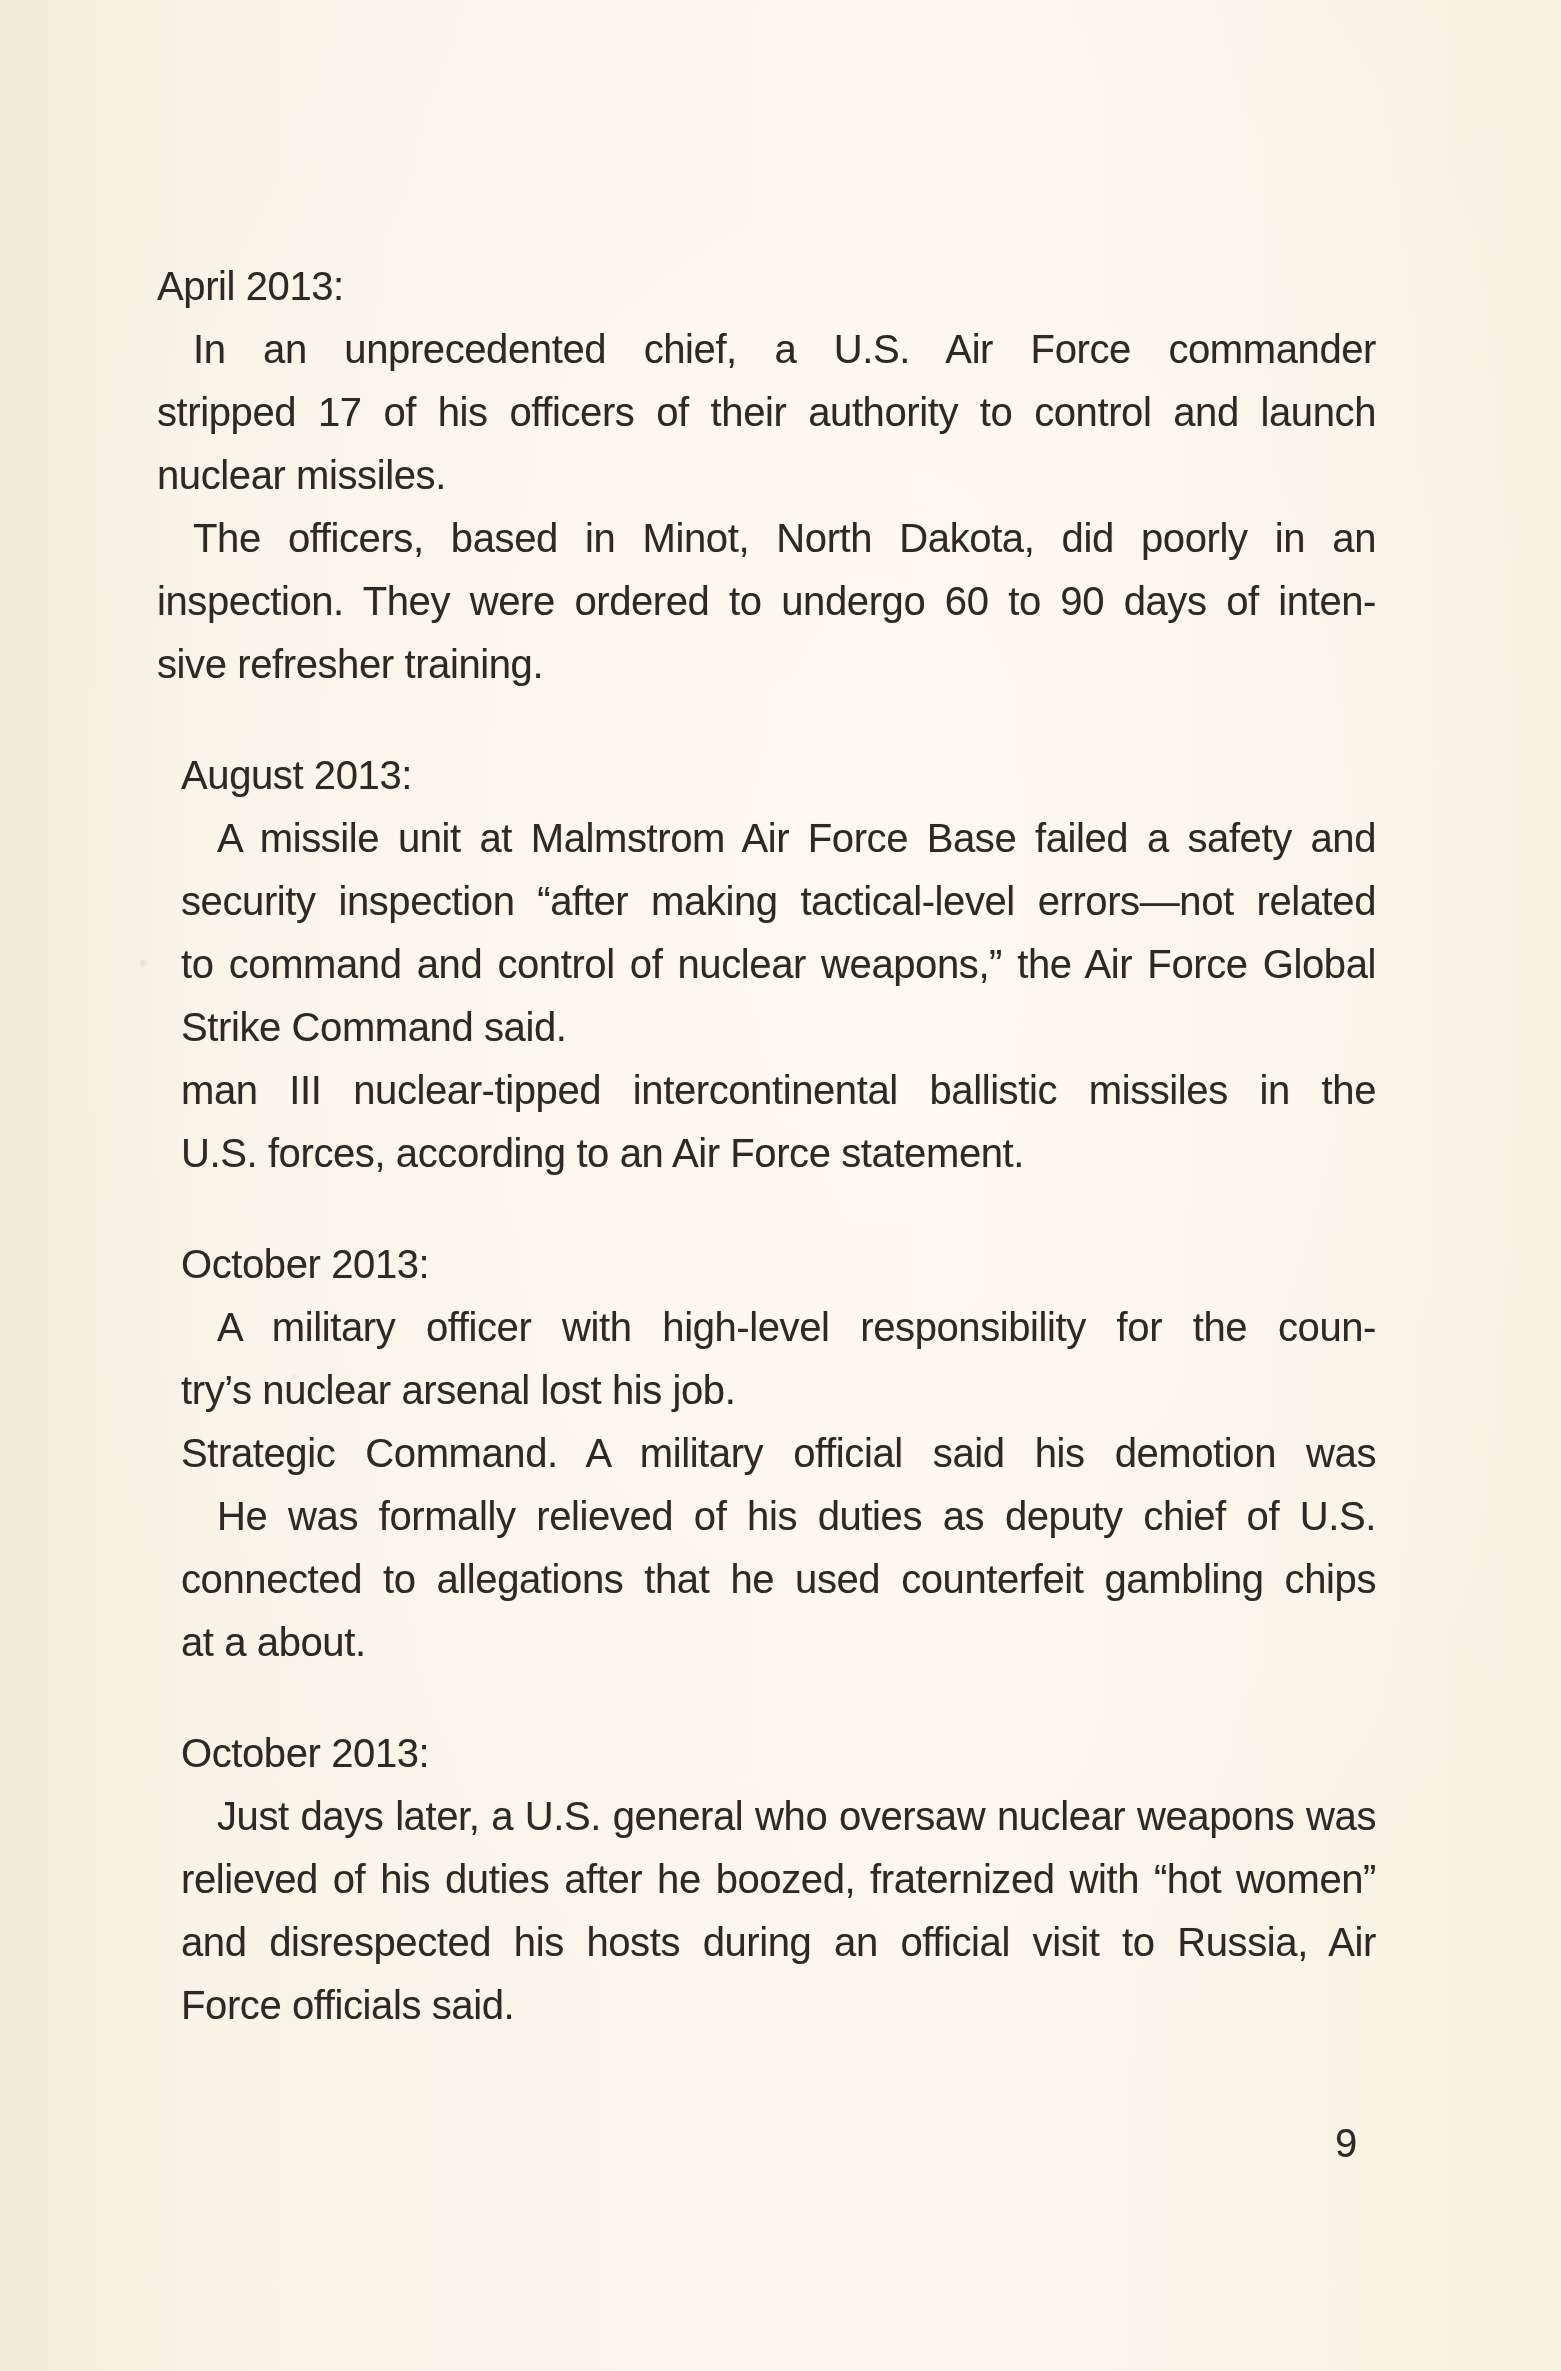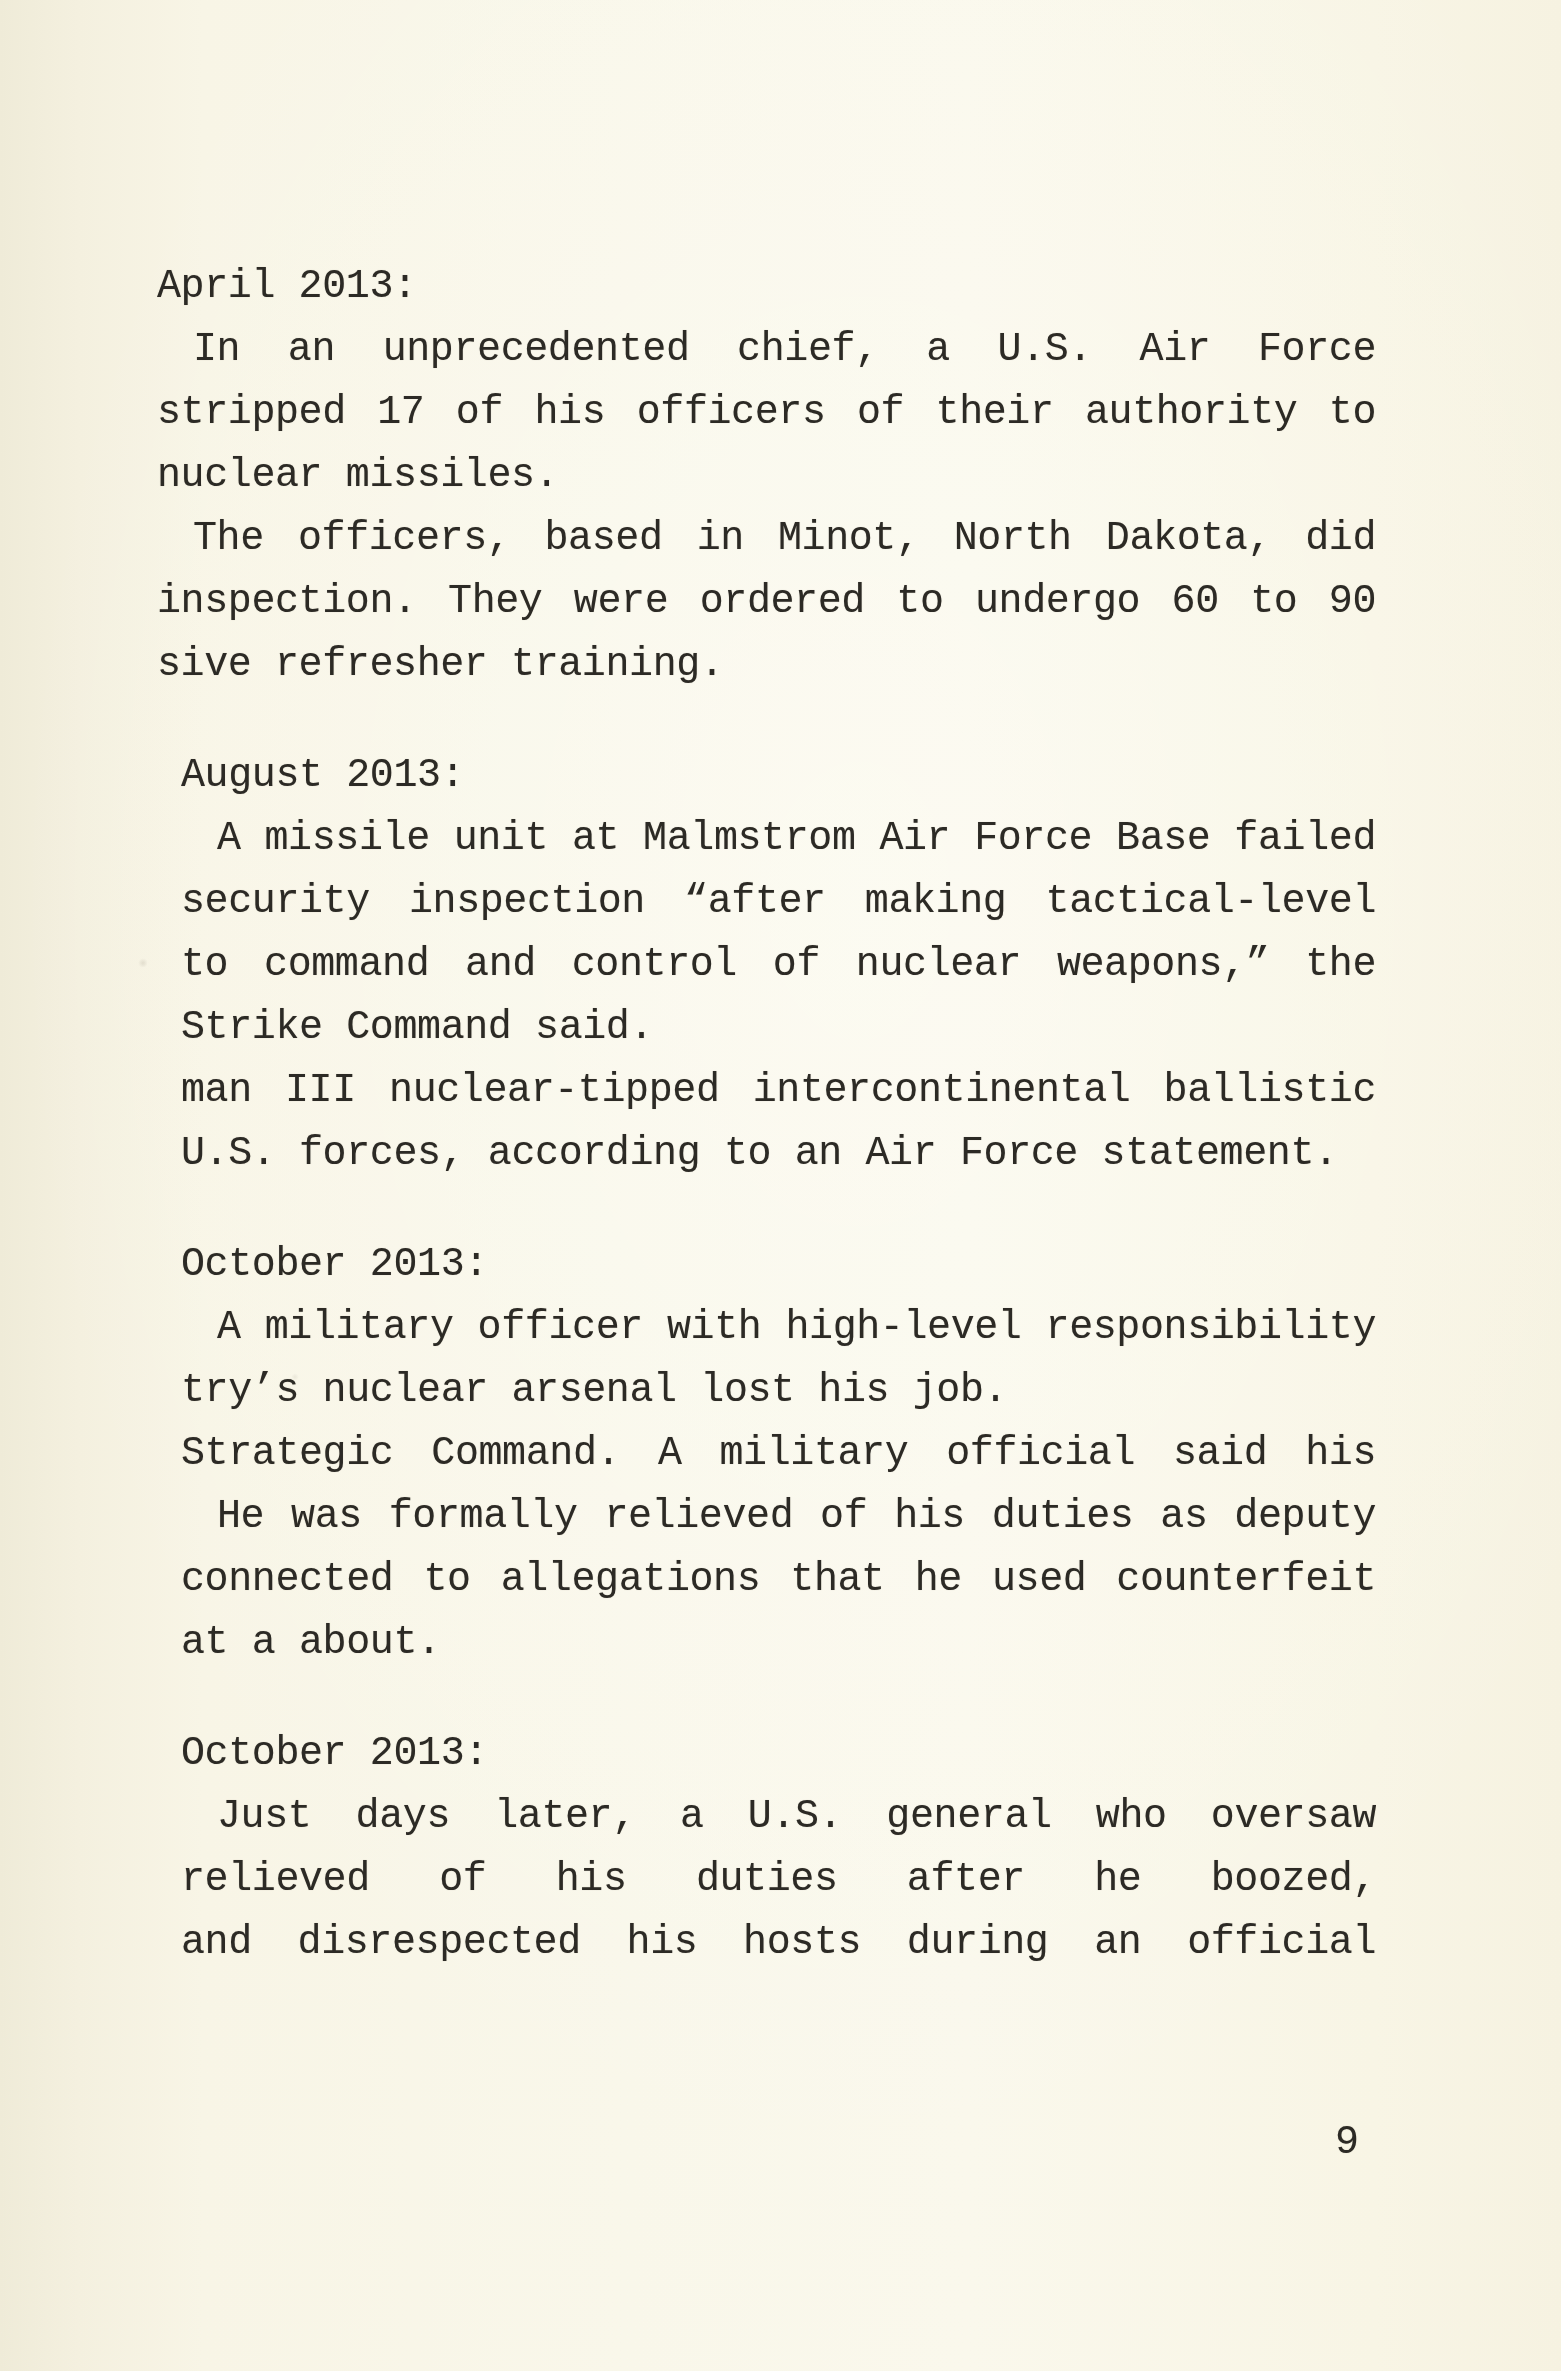--- a/index.html
+++ b/index.html
@@ -5,21 +5,21 @@
   html, body {
     margin: 0;
     padding: 0;
     background: #e8e4d4;
   }
   .page {
     position: relative;
     width: 1562px;
     height: 2371px;
     overflow: hidden;
-    font-family: Liberation Mono, monospace;
+    font-family: Liberation Sans, sans-serif;
     color: #2c2a25;
     background:
       radial-gradient(ellipse 1189px 1807px at 55% 38%, rgba(255,255,250,0.40), rgba(255,255,250,0) 72%),
       radial-gradient(circle 4.8px at 143px 963px, rgba(120,110,90,0.18), rgba(120,110,90,0) 100%),
       radial-gradient(circle 3.8px at 295px 1377px, rgba(120,110,90,0.12), rgba(120,110,90,0) 100%),
       linear-gradient(90deg, #efebd8 0%, #f4f0df 5%, #f8f5e6 13%, #f9f7ea 40%, #faf8ec 62%, #f8f5e5 88%, #f6f2e1 100%);
   }
   .text-block {
     position: absolute;
     left: 157px;
@@ -105,18 +105,19 @@
           <div class="line">connected to allegations that he used counterfeit gambling chips</div>
           <div class="line last">at a about.</div>
         </div>
       </section>
       <section class="section">
         <div class="heading">October 2013:</div>
         <div class="paragraph">
           <div class="line first">Just days later, a U.S. general who oversaw nuclear weapons was</div>
           <div class="line">relieved of his duties after he boozed, fraternized with “hot women”</div>
           <div class="line">and disrespected his hosts during an official visit to Russia, Air</div>
+          <div class="line last">Force officials said.</div>
         </div>
       </section>
     </main>
   <div class="page-number">9</div>
 </div>
 
 
 </body></html>

